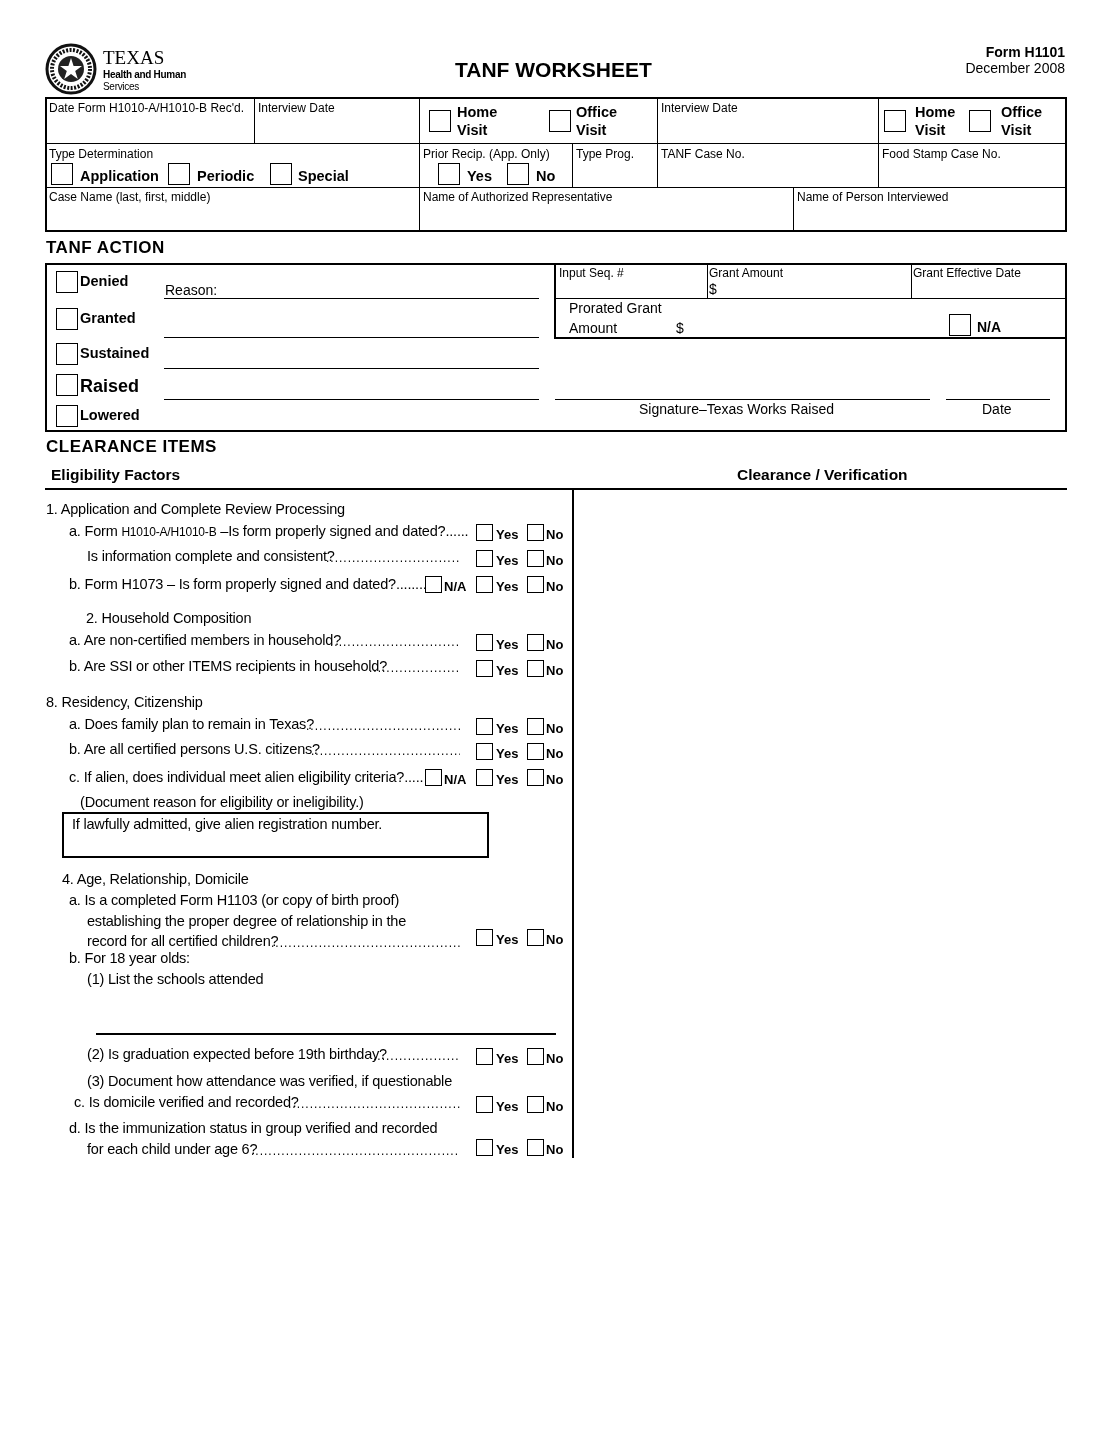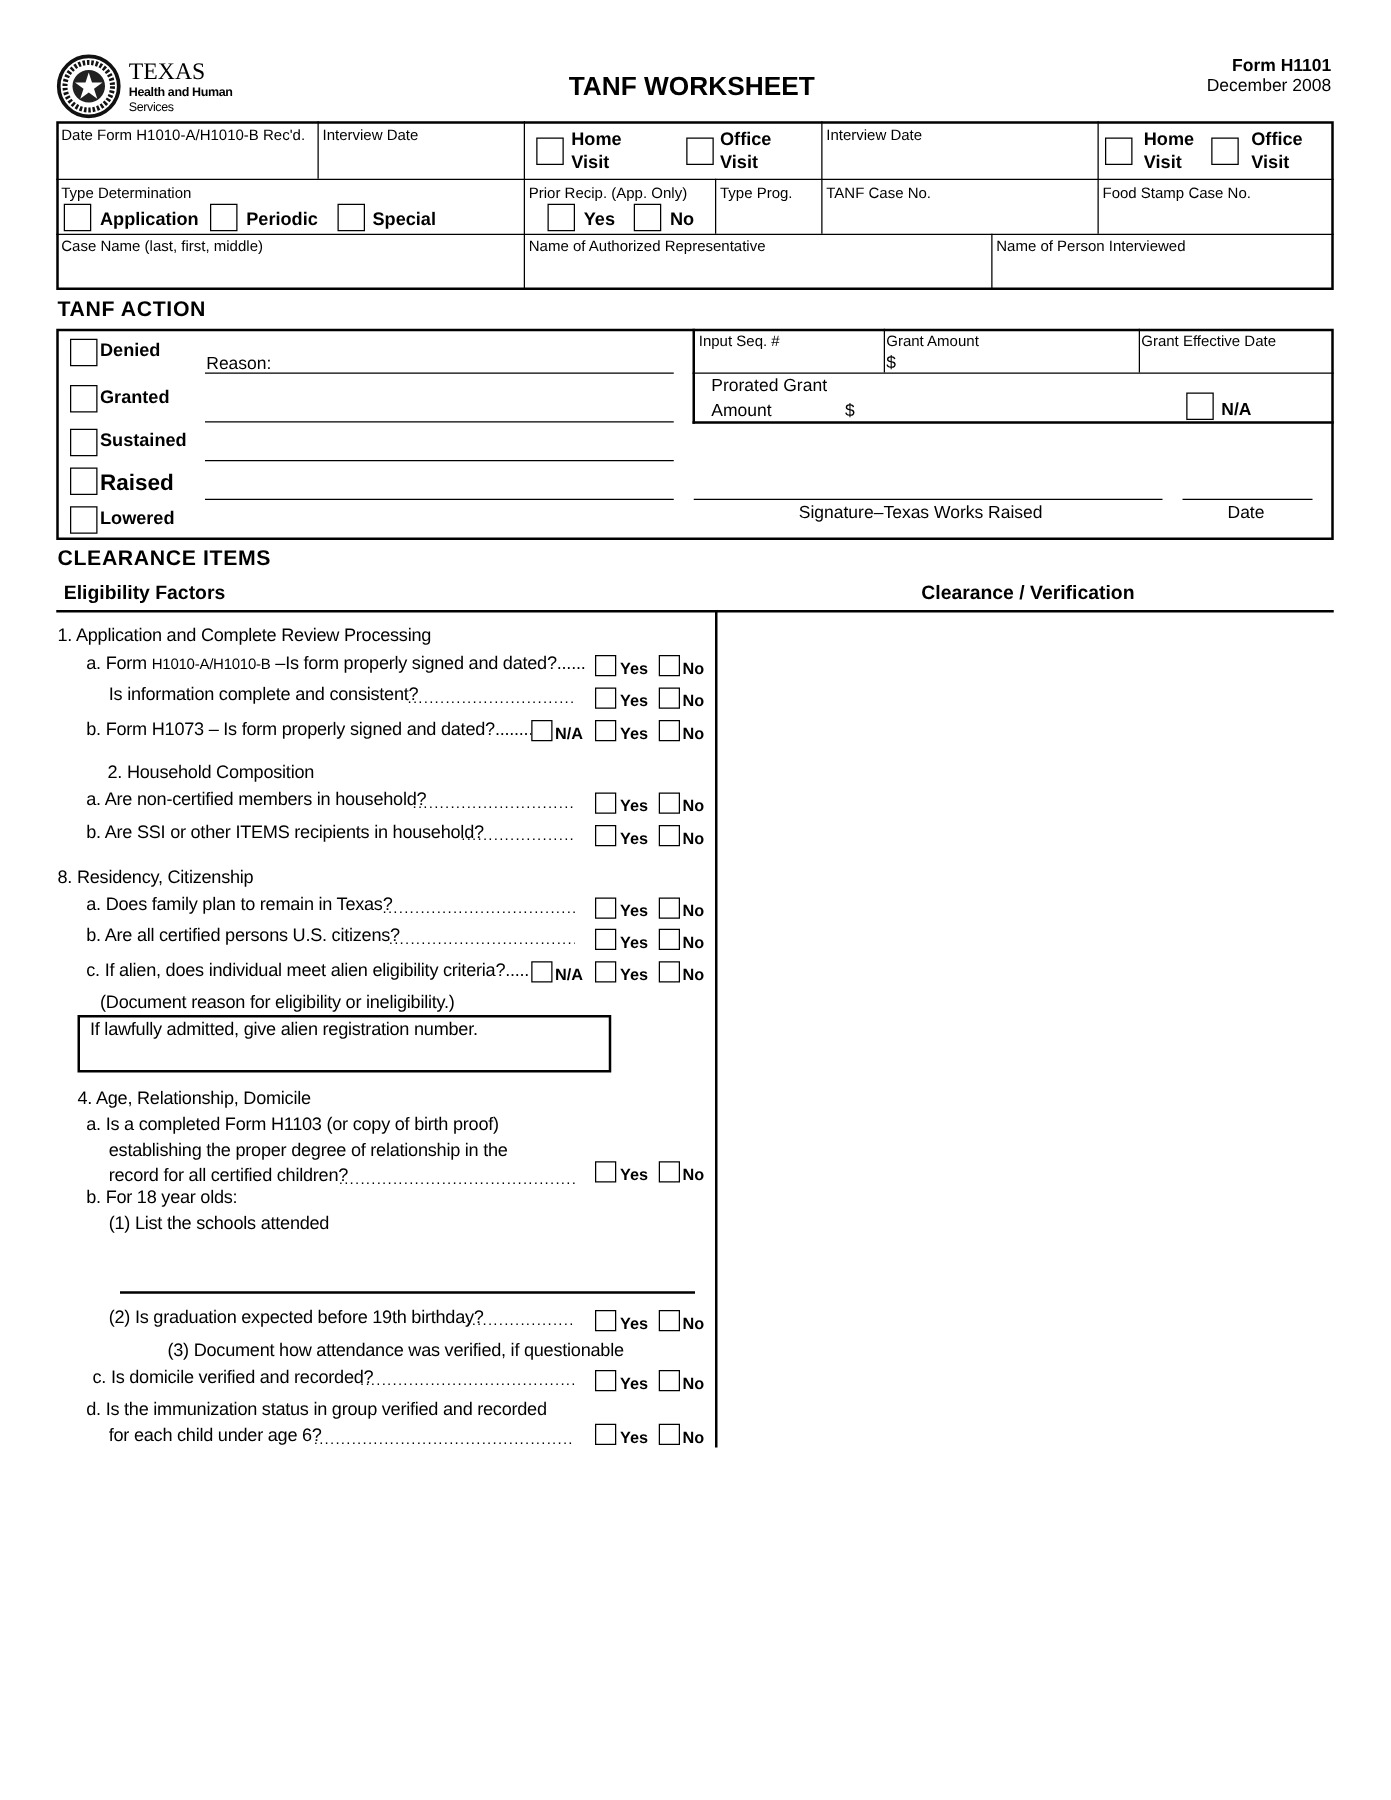--- a/index.html
+++ b/index.html
@@ -223,21 +223,21 @@
 <div class="q" style="left:87px;top:971px;">(1) List the schools attended</div>
 <div class="hline" style="left:96px;top:1033px;width:460px;border-top-width:2px;"></div>
 
 <div class="q" style="left:87px;top:1046px;">(2) Is graduation expected before 19th birthday?</div>
 <div class="dots" style="left:373px;top:1049px;width:87px;">...........................</div>
 <div class="cb cb-sm" style="left:476px;top:1048px;"></div>
 <div class="yn" style="left:496px;top:1051px;">Yes</div>
 <div class="cb cb-sm" style="left:527px;top:1048px;"></div>
 <div class="yn" style="left:546px;top:1051px;">No</div>
 
-<div class="q" style="left:87px;top:1073px;margin-left:47px;">(3) Document how attendance was verified, if questionable</div>
+<div class="q" style="left:87px;top:1073px;">(3) Document how attendance was verified, if questionable</div>
 
 <div class="q" style="left:74px;top:1094px;">c. Is domicile verified and recorded?</div>
 <div class="dots" style="left:288px;top:1097px;width:172px;">......................................................</div>
 <div class="cb cb-sm" style="left:476px;top:1096px;"></div>
 <div class="yn" style="left:496px;top:1099px;">Yes</div>
 <div class="cb cb-sm" style="left:527px;top:1096px;"></div>
 <div class="yn" style="left:546px;top:1099px;">No</div>
 
 <div class="q" style="left:69px;top:1120px;">d. Is the immunization status in group verified and recorded</div>
 <div class="q" style="left:87px;top:1141px;">for each child under age 6?</div>

